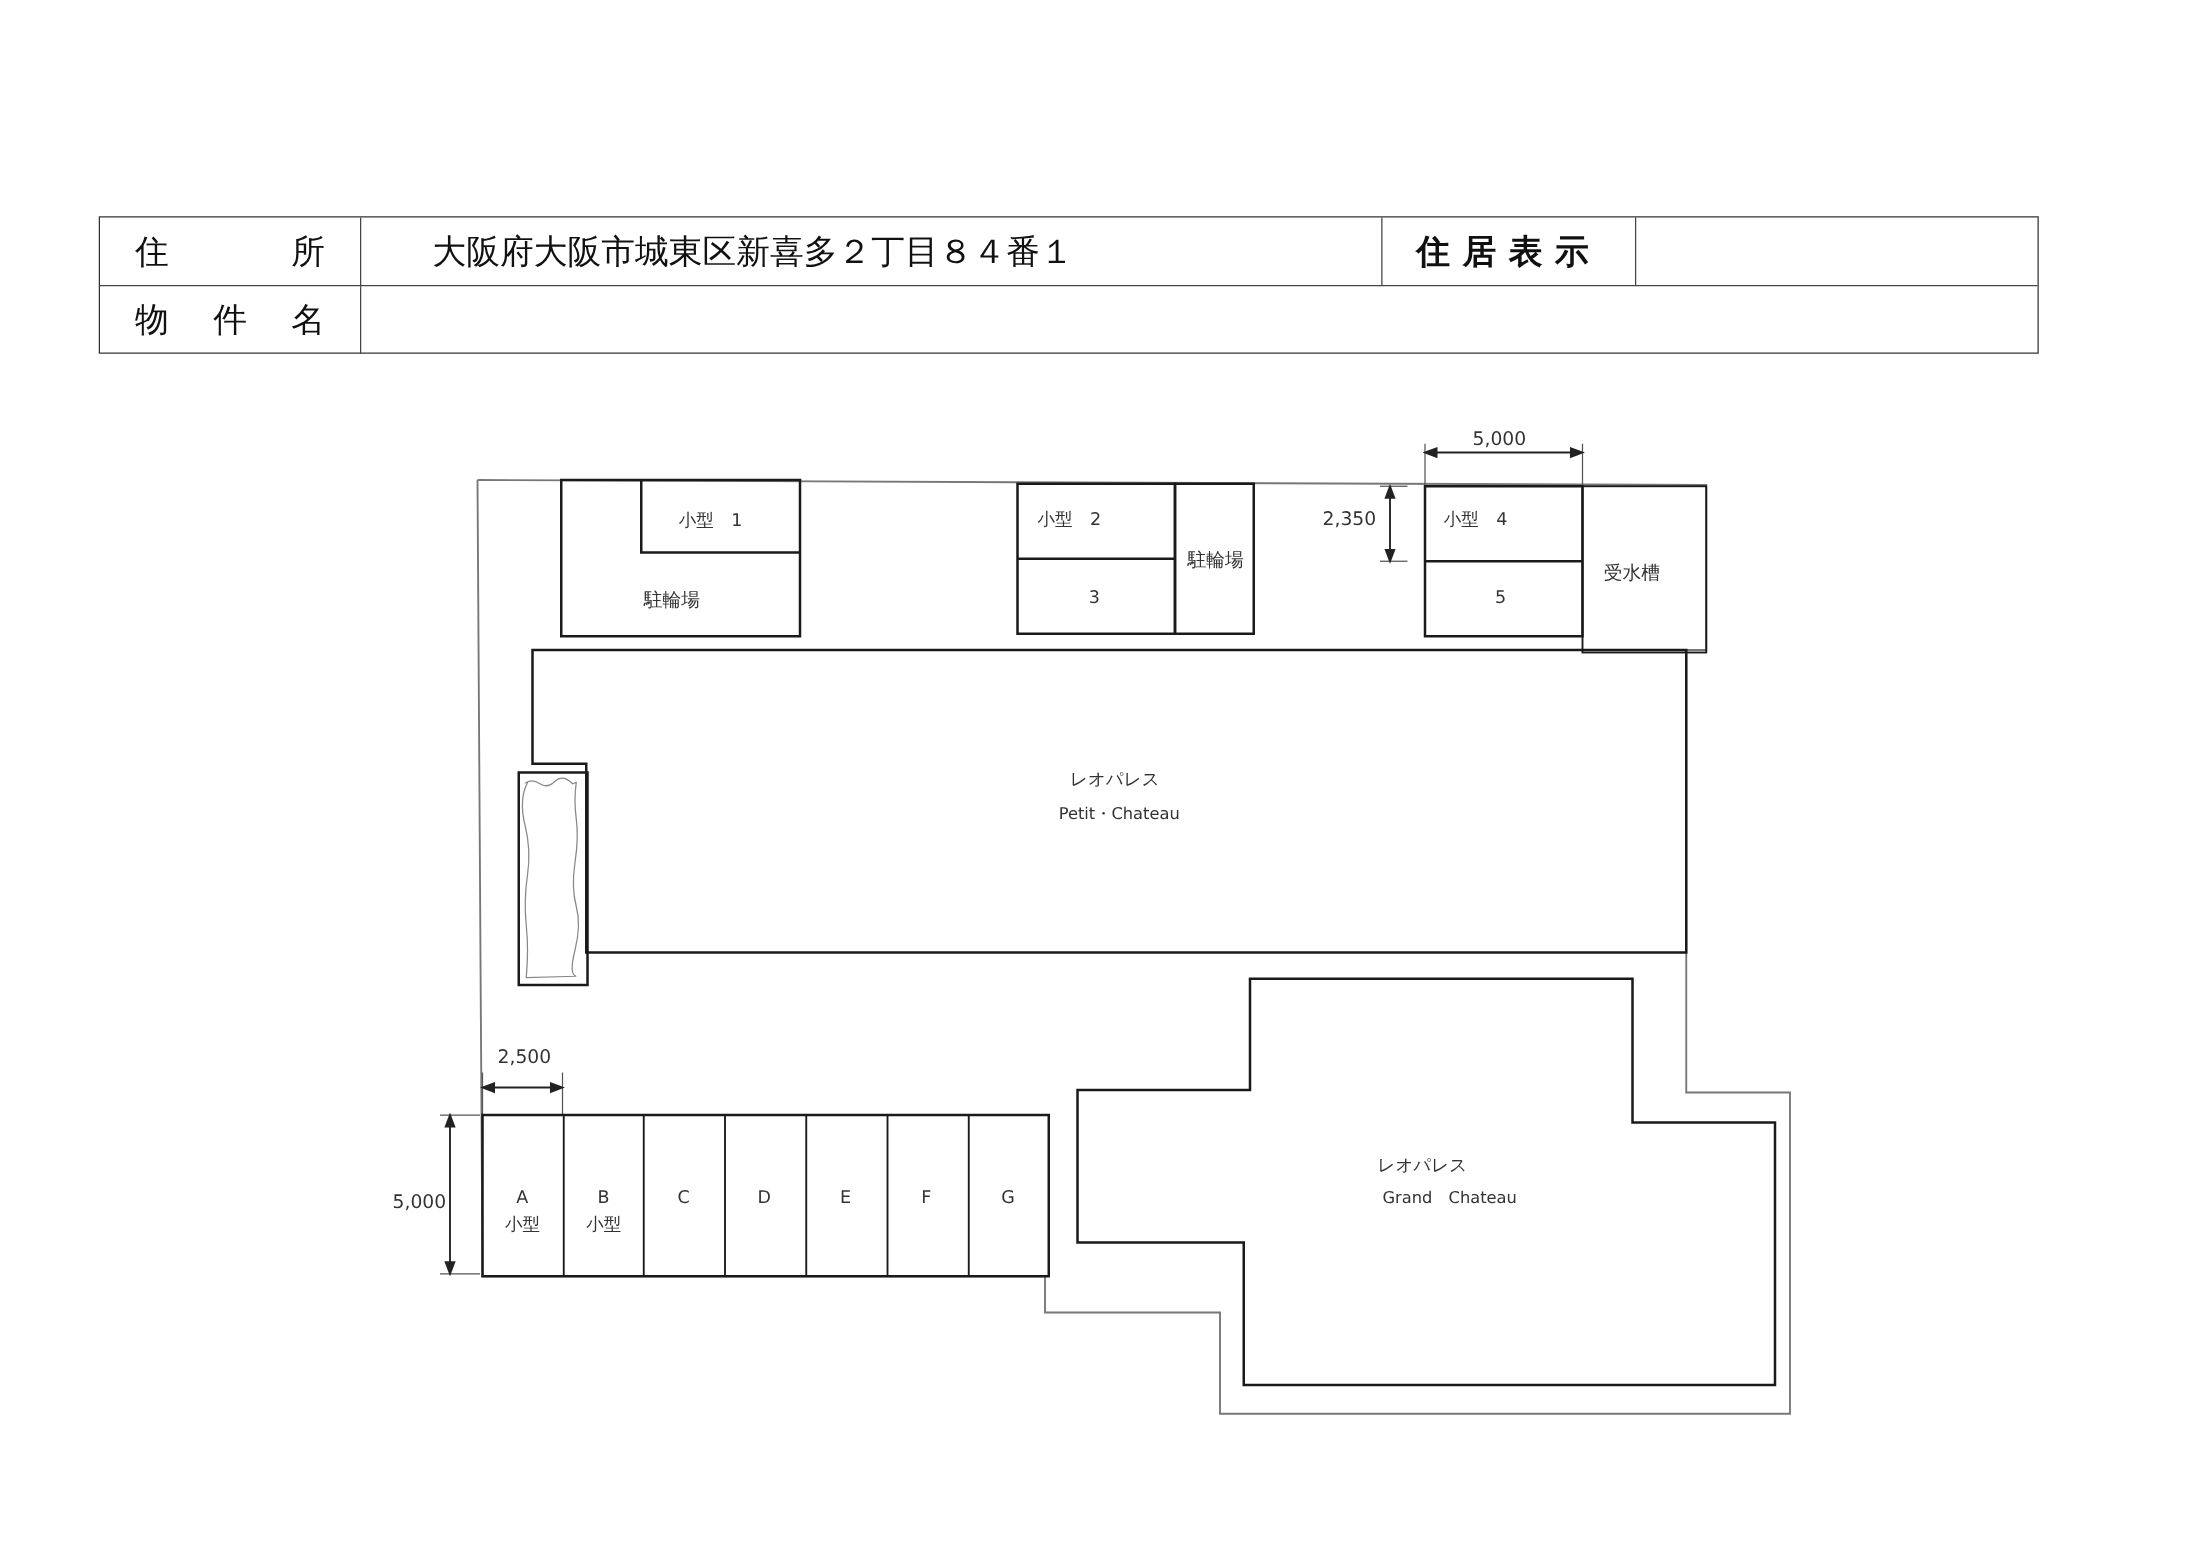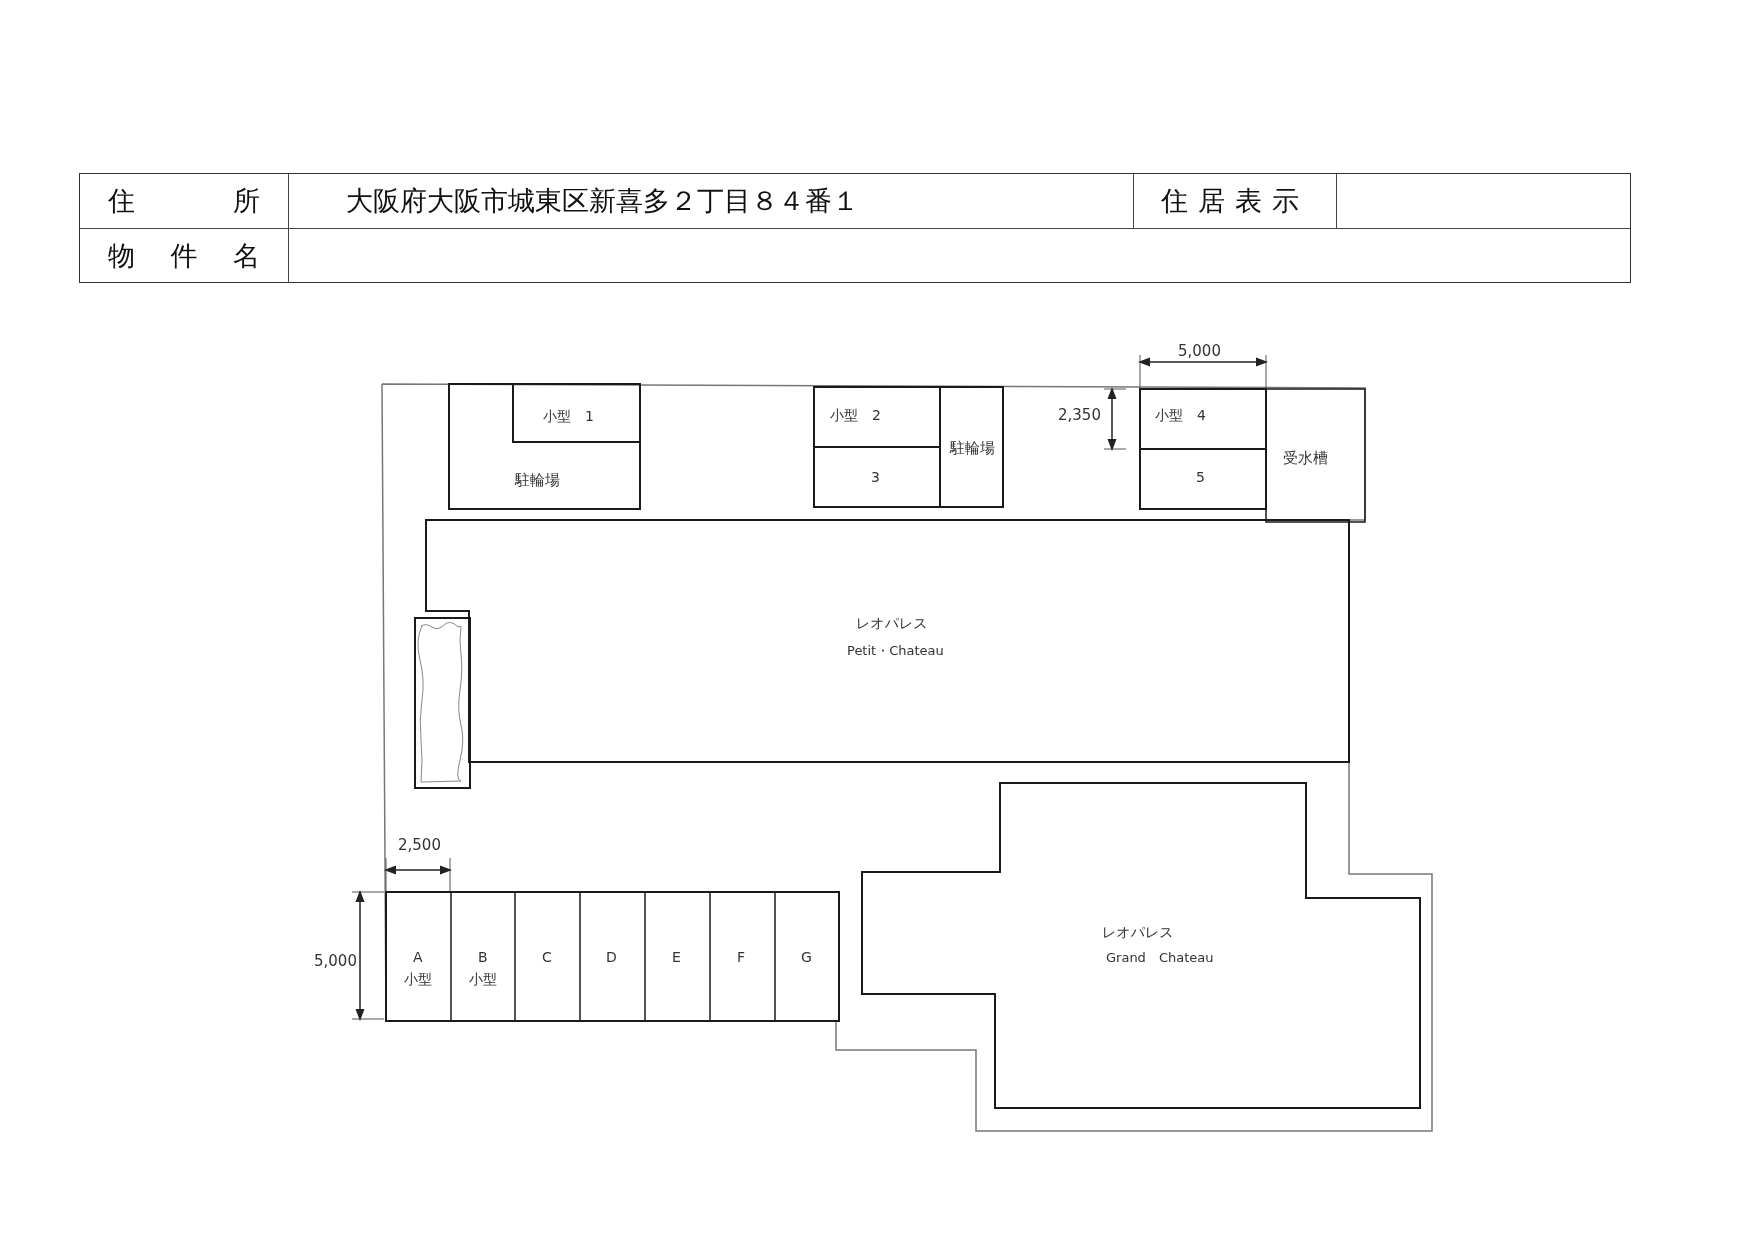--- a/index.html
+++ b/index.html
@@ -7,22 +7,22 @@
          font-family: "DejaVu Serif", "Liberation Serif", serif; color: #111; }
   .info-table { position: absolute; left: 79px; top: 173px; width: 1552px; height: 110px;
                 border: 1.5px solid #333; box-sizing: border-box; }
   .row { position: absolute; left: 0; right: 0; height: 54px; }
   .row.r1 { top: 0; border-bottom: 1.5px solid #444; }
   .row.r2 { top: 55px; }
   .cell { position: absolute; top: 0; bottom: 0; display: flex; align-items: center; font-size: 27px; }
   .lbl { left: 0; width: 209px; border-right: 1.5px solid #444; justify-content: space-between; padding: 0 28px; box-sizing: border-box; }
   .lbl.three { padding: 0 28px; }
   .val { left: 236px; margin-left: 30px; }
-  .jk-lbl { left: 1053px; width: 202px; border-left: 1.5px solid #444; border-right: 1.5px solid #444;
-            justify-content: center; letter-spacing: 10px; }
+  .jk-lbl { left: 1025px; width: 202px; border-left: 1.5px solid #444; border-right: 1.5px solid #444;
+            justify-content: center; letter-spacing: 10px; font-weight: bold; }
   .jk-val { left: 1227px; right: 0; }
   svg text { font-family: "DejaVu Sans", "Liberation Sans", sans-serif; fill: #333; }
 </style>
 </head>
 <body>
 
 <div class="info-table">
   <div class="row r1">
     <div class="cell lbl">
       <span>住</span>

